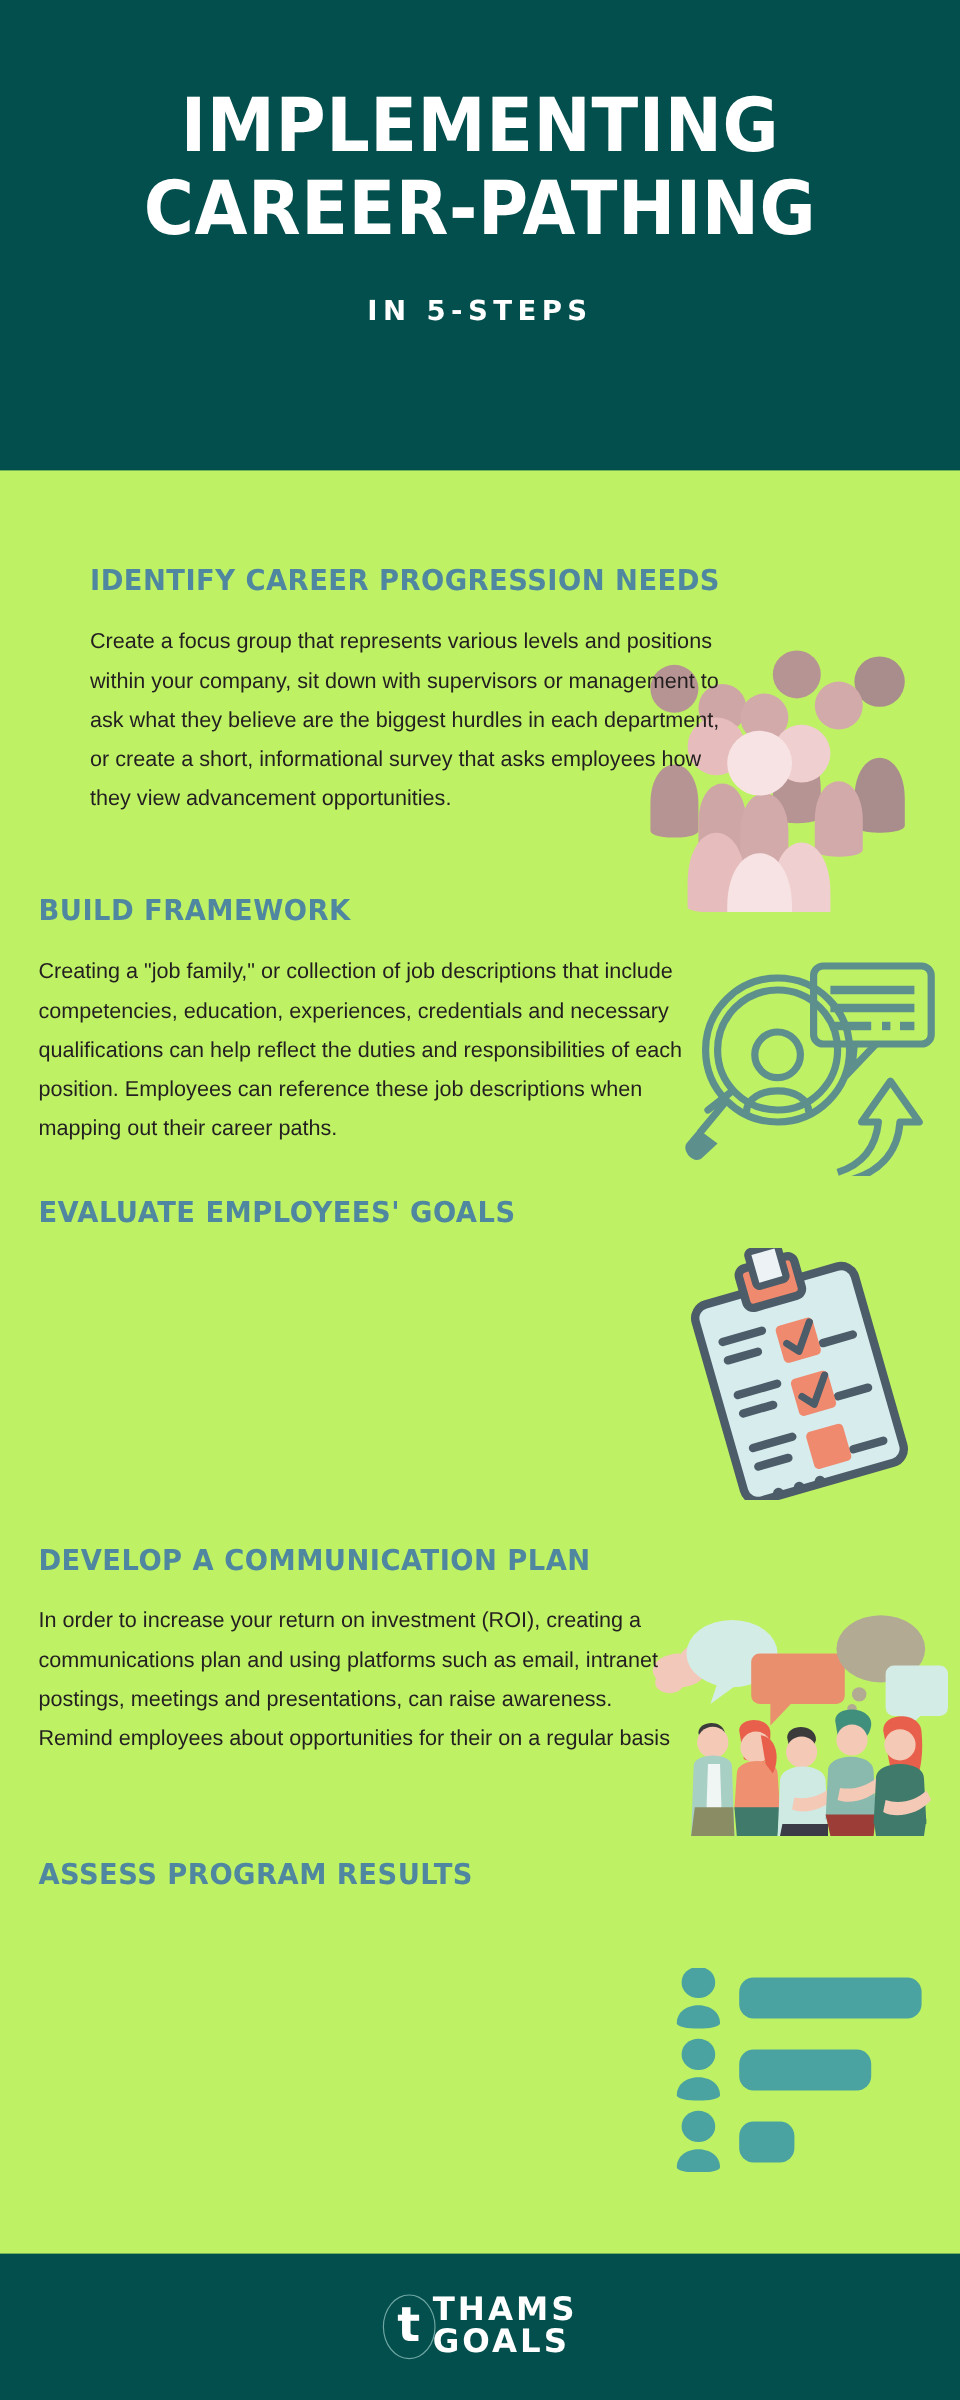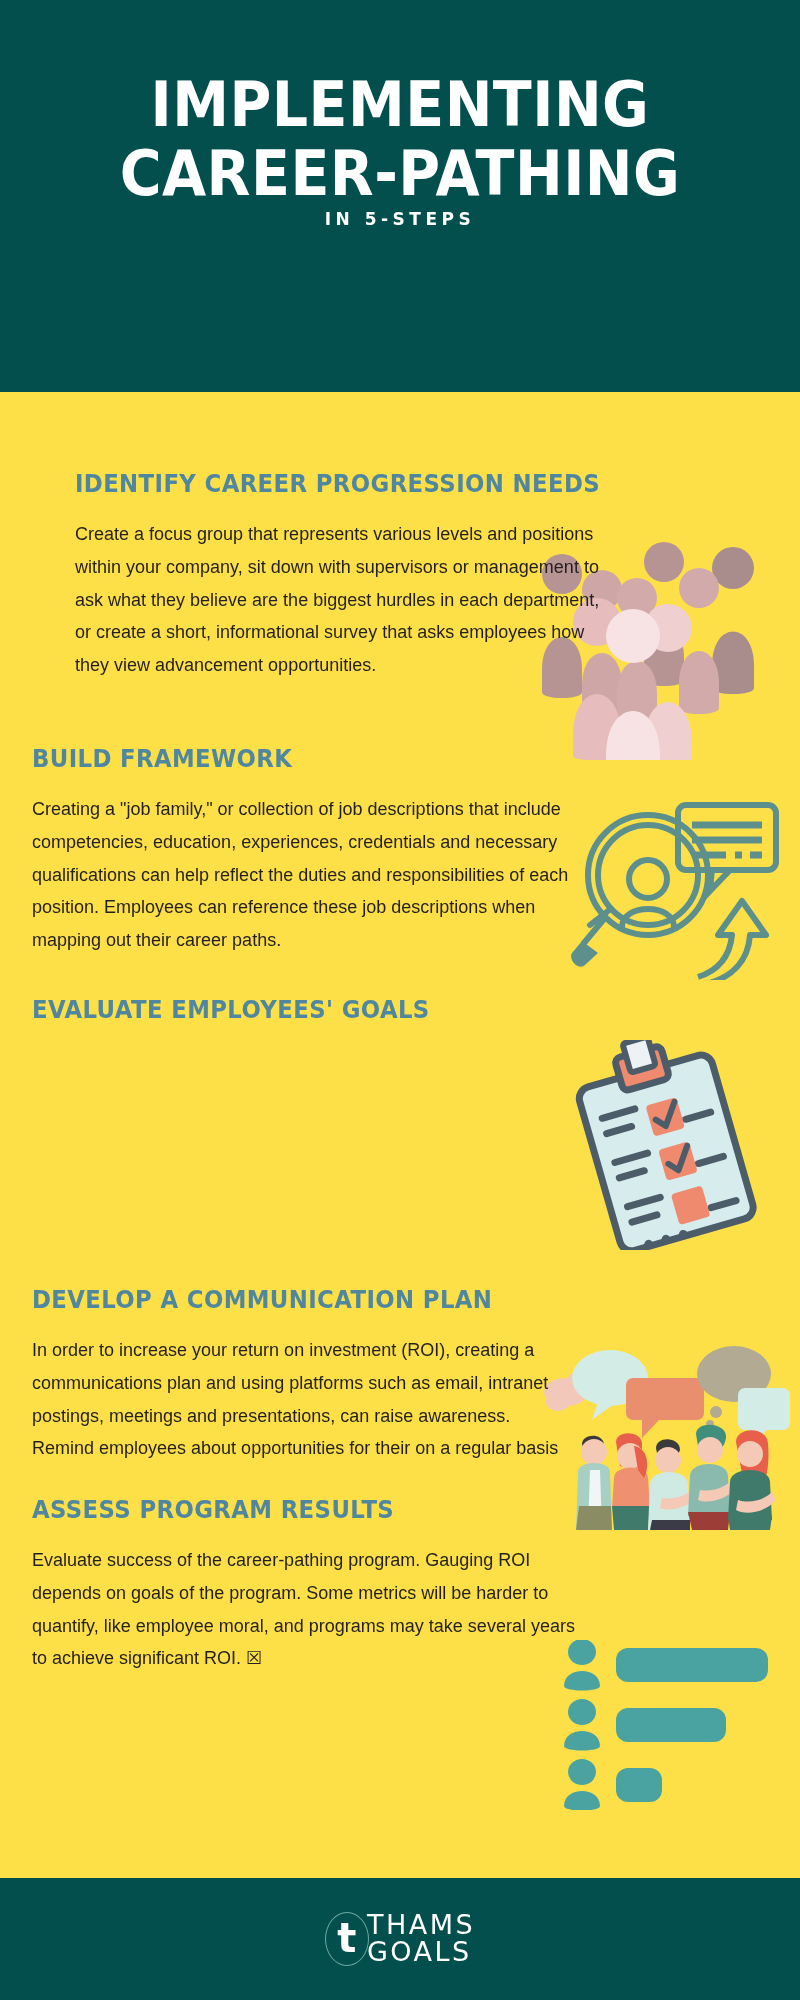--- a/index.html
+++ b/index.html
@@ -15,21 +15,21 @@
     width: 800px;
     height: 2000px;
     position: relative;
     overflow: hidden;
   }
 
   .infographic {
     width: 800px;
     height: 2000px;
     position: relative;
-    background: #fde047;
+    background: #bef264;
   }
 
   
   .header-band {
     position: absolute;
     top: 0; left: 0;
     width: 800px;
     height: 392px;
     background: #024f4d;
     display: flex;
@@ -51,23 +51,24 @@
     width: 760px;
     transform: scaleX(0.92);
   }
 
   .header-title .line2 { display: block; }
 
   .header-subtitle {
     color: #ffffff;
     font-family: "DejaVu Sans", sans-serif;
     font-weight: bold;
-    font-size: 17px;
+    font-size: 23px;
     letter-spacing: 4.5px;
     text-align: left;
+    margin-top: 38px;
     text-transform: uppercase;
   }
 
   
   .section {
     position: absolute;
     left: 32px;
     width: 736px;
   }
 
@@ -92,21 +93,21 @@
     width: 545px;
     position: relative;
     z-index: 3;
   }
 
   
   #sec1 { top: 470px; margin-left: 43px; }
   #sec2 { top: 745px; }
   #sec3 { top: 996px; }
   #sec4 { top: 1286px; }
-  #sec5 { top: 1496px; }
+  #sec5 { top: 1548px; }
 
   
   .art {
     position: absolute;
     z-index: 1;
     pointer-events: none;
   }
   .art svg { display: block; }
 
   #art-crowd   { top: 540px;  left: 540px; }
@@ -155,21 +156,21 @@
     font-family: "DejaVu Sans", sans-serif;
     font-weight: bold;
     font-size: 40px;
     line-height: 52px;
     text-align: center;
   }
 
   .logo-words {
     color: #ffffff;
     font-family: "DejaVu Sans", sans-serif;
-    font-weight: normal;
+    font-weight: bold;
     font-size: 27px;
     line-height: 0.99;
     letter-spacing: 2.5px;
     margin-left: -6px;
   }
   .logo-words span { display: block; }
 </style>
 </head>
 <body>
 
@@ -356,21 +357,20 @@
     <div class="section-heading">EVALUATE EMPLOYEES' GOALS</div>
   </div>
 
   <div class="section" id="sec4">
     <div class="section-heading">DEVELOP A COMMUNICATION PLAN</div>
     <div class="section-body">In order to increase your return on investment (ROI), creating a communications plan and using platforms such as email, intranet postings, meetings and presentations, can raise awareness. Remind employees about opportunities for their on a regular basis</div>
   </div>
 
   <div class="section" id="sec5">
     <div class="section-heading">ASSESS PROGRAM RESULTS</div>
-    <div class="section-body">Evaluate success of the career-pathing program. Gauging ROI depends on goals of the program. Some metrics will be harder to quantify, like employee moral, and programs may take several years to achieve significant ROI. ☒</div>
   </div>
 
   <div class="footer-band">
     <div class="logo">
       <div class="logo-mark">
         <div class="ring"></div>
         <div class="tee">t</div>
       </div>
       <div class="logo-words">
         <span>THAMS</span>

